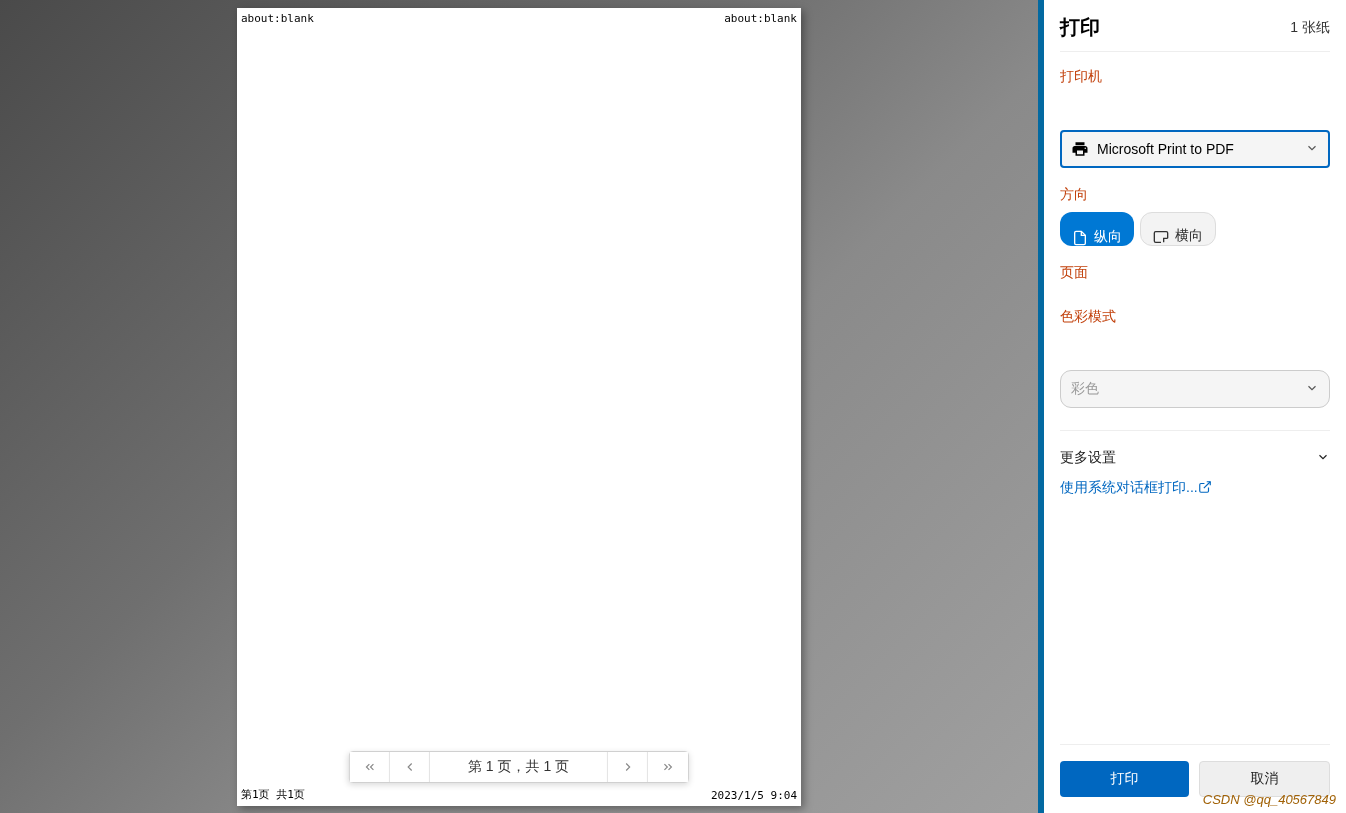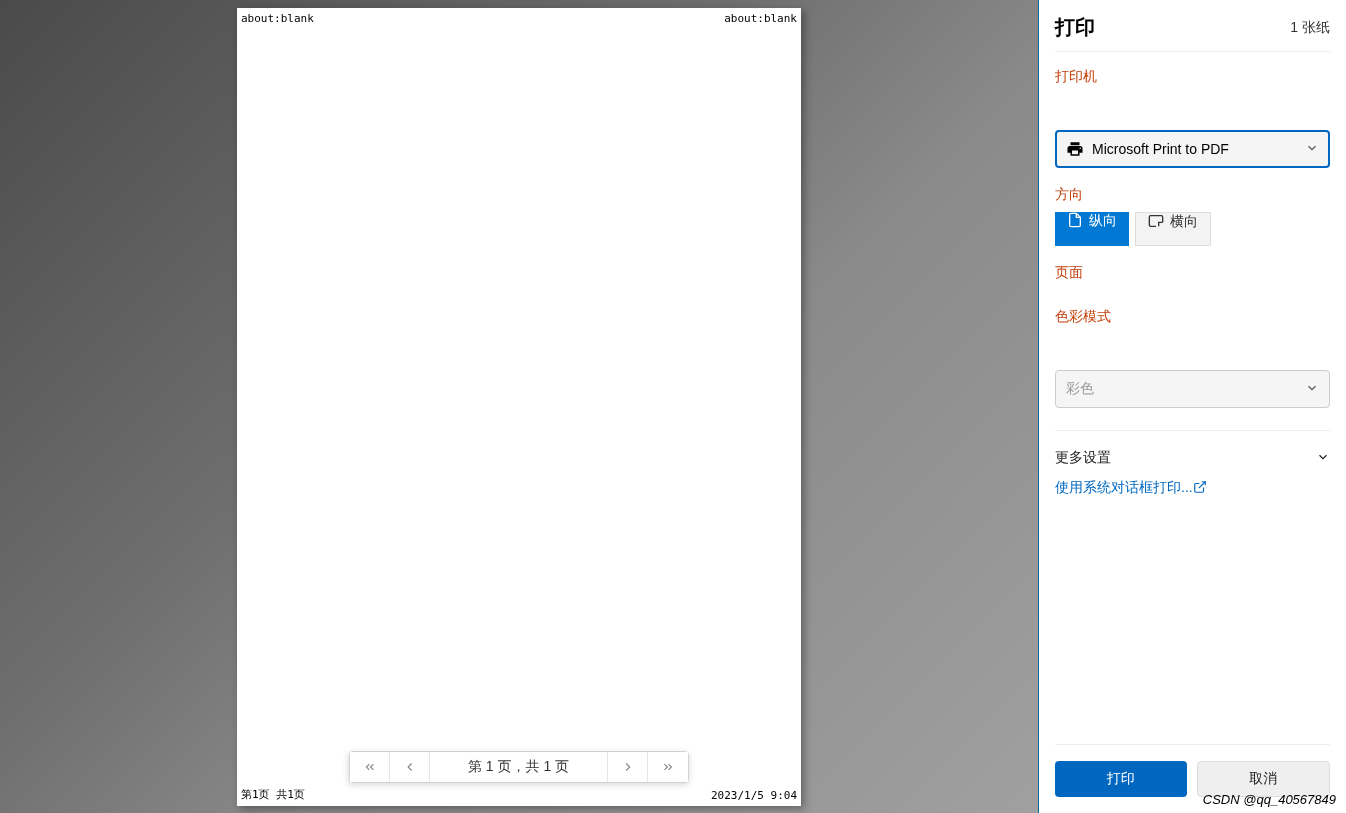--- a/index.html
+++ b/index.html
@@ -48,21 +48,21 @@
 .pager button:last-child { border-right: none; }
 .pager .pager-label {
   display: flex; align-items: center; justify-content: center;
   padding: 0 38px; font-size: 14px; color: #333;
   border-right: 1px solid #e3e3e3;
 }
 
 .sidebar {
   width: 308px; height: 100%;
   background: #fff;
-  border-left: 1px solid #0369a1;
+  border-left: 6px solid #0369a1;
   display: flex; flex-direction: column;
   padding: 14px 16px 16px 16px;
   position: relative;
 }
 .sb-header { display:flex; justify-content:space-between; align-items:center;
   padding-bottom: 10px; border-bottom: 1px solid #eee; margin-bottom: 16px; }
 .sb-title { font-size: 20px; font-weight: 600; }
 .sb-count { font-size: 14px; color: #333; }
 
 .sb-section { margin-bottom: 18px; }
@@ -72,32 +72,32 @@
   width: 100%; height: 38px;
   border: 1px solid #ccc; border-radius: 4px;
   background: #f5f5f5;
   display: flex; align-items: center;
   padding: 0 10px;
   font-size: 14px;
   position: relative;
   margin-top: 44px;
 }
 .select.focused { border: 2px solid #0067c0; padding: 0 9px; }
-.select.disabled { color: #999; }
+.select.disabled { color: #999; border-radius: 11px; }
 .select .sel-val { flex: 1; }
 .select .chev { color: #555; }
 
 .printer-icon svg { display:block; }
 .printer-icon { margin-right: 8px; display:flex; }
 
 .seg { display: flex; gap: 6px; }
 .seg-btn {
   height: 34px; padding: 0 12px;
-  display: flex; align-items: flex-start; gap: 6px;
-  border-radius: 0; font-size: 14px;
+  display: flex; align-items: flex-end; gap: 6px;
+  border-radius: 12px; font-size: 14px;
   border: none; cursor: pointer;
 }
 .seg-btn.active { background: #0078d4; color: #fff; }
 .seg-btn.inactive { background: #f3f3f3; color: #333; border: 1px solid #ddd; }
 .seg-btn svg { display:block; }
 
 .divider { border-top: 1px solid #eee; margin: 4px 0 14px 0; }
 
 .expand-row {
   display: flex; justify-content: space-between; align-items: center;
@@ -116,21 +116,21 @@
 }
 .btn {
   flex: 1; height: 36px; border-radius: 4px;
   font-size: 14px; border: none; cursor: pointer;
 }
 .btn-primary { background: #0067c0; color: #fff; }
 .btn-secondary { background: #efefef; color: #222; border: 1px solid #ddd; }
 
 .watermark {
   position: absolute; right: 10px; bottom: 6px;
-  font-size: 13px; color: #000000; font-style: italic;
+  font-size: 13px; color: #a16207; font-style: italic;
   pointer-events: none;
   text-align: right;
 }
 </style>
 </head>
 <body>
 
 <div class="preview-area">
   <div class="page">
     <span class="page-header-left">about:blank</span>

